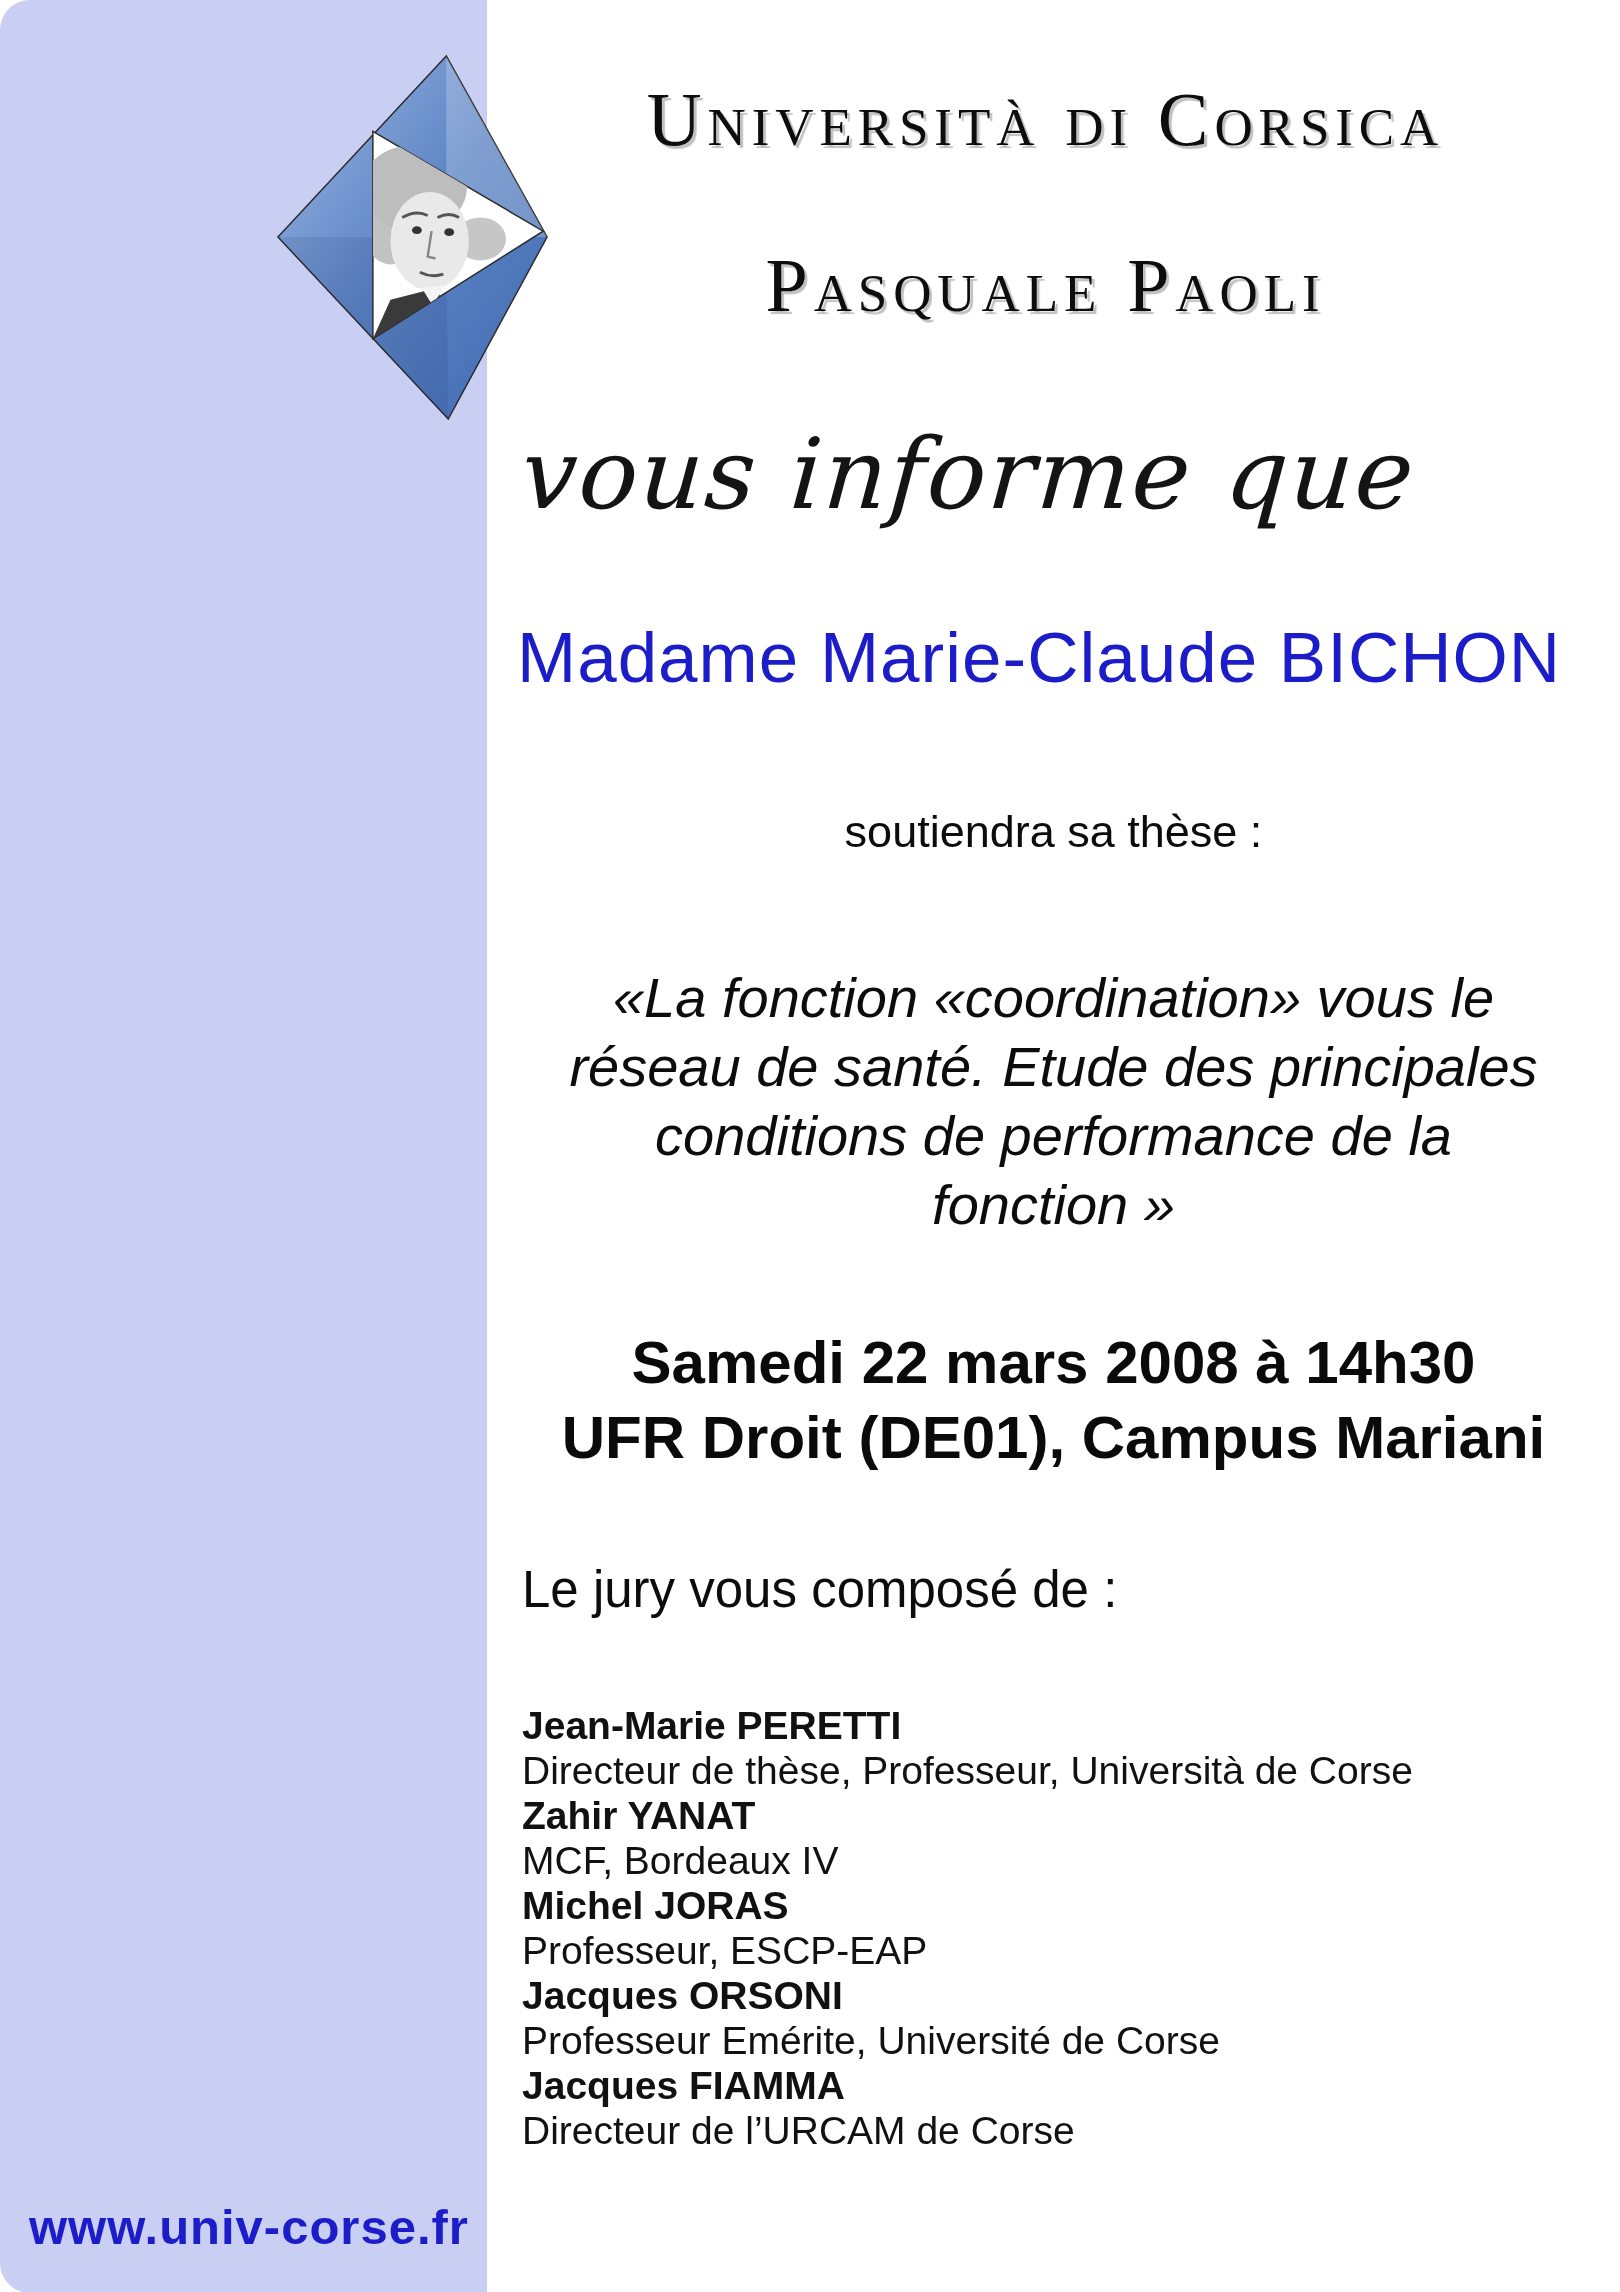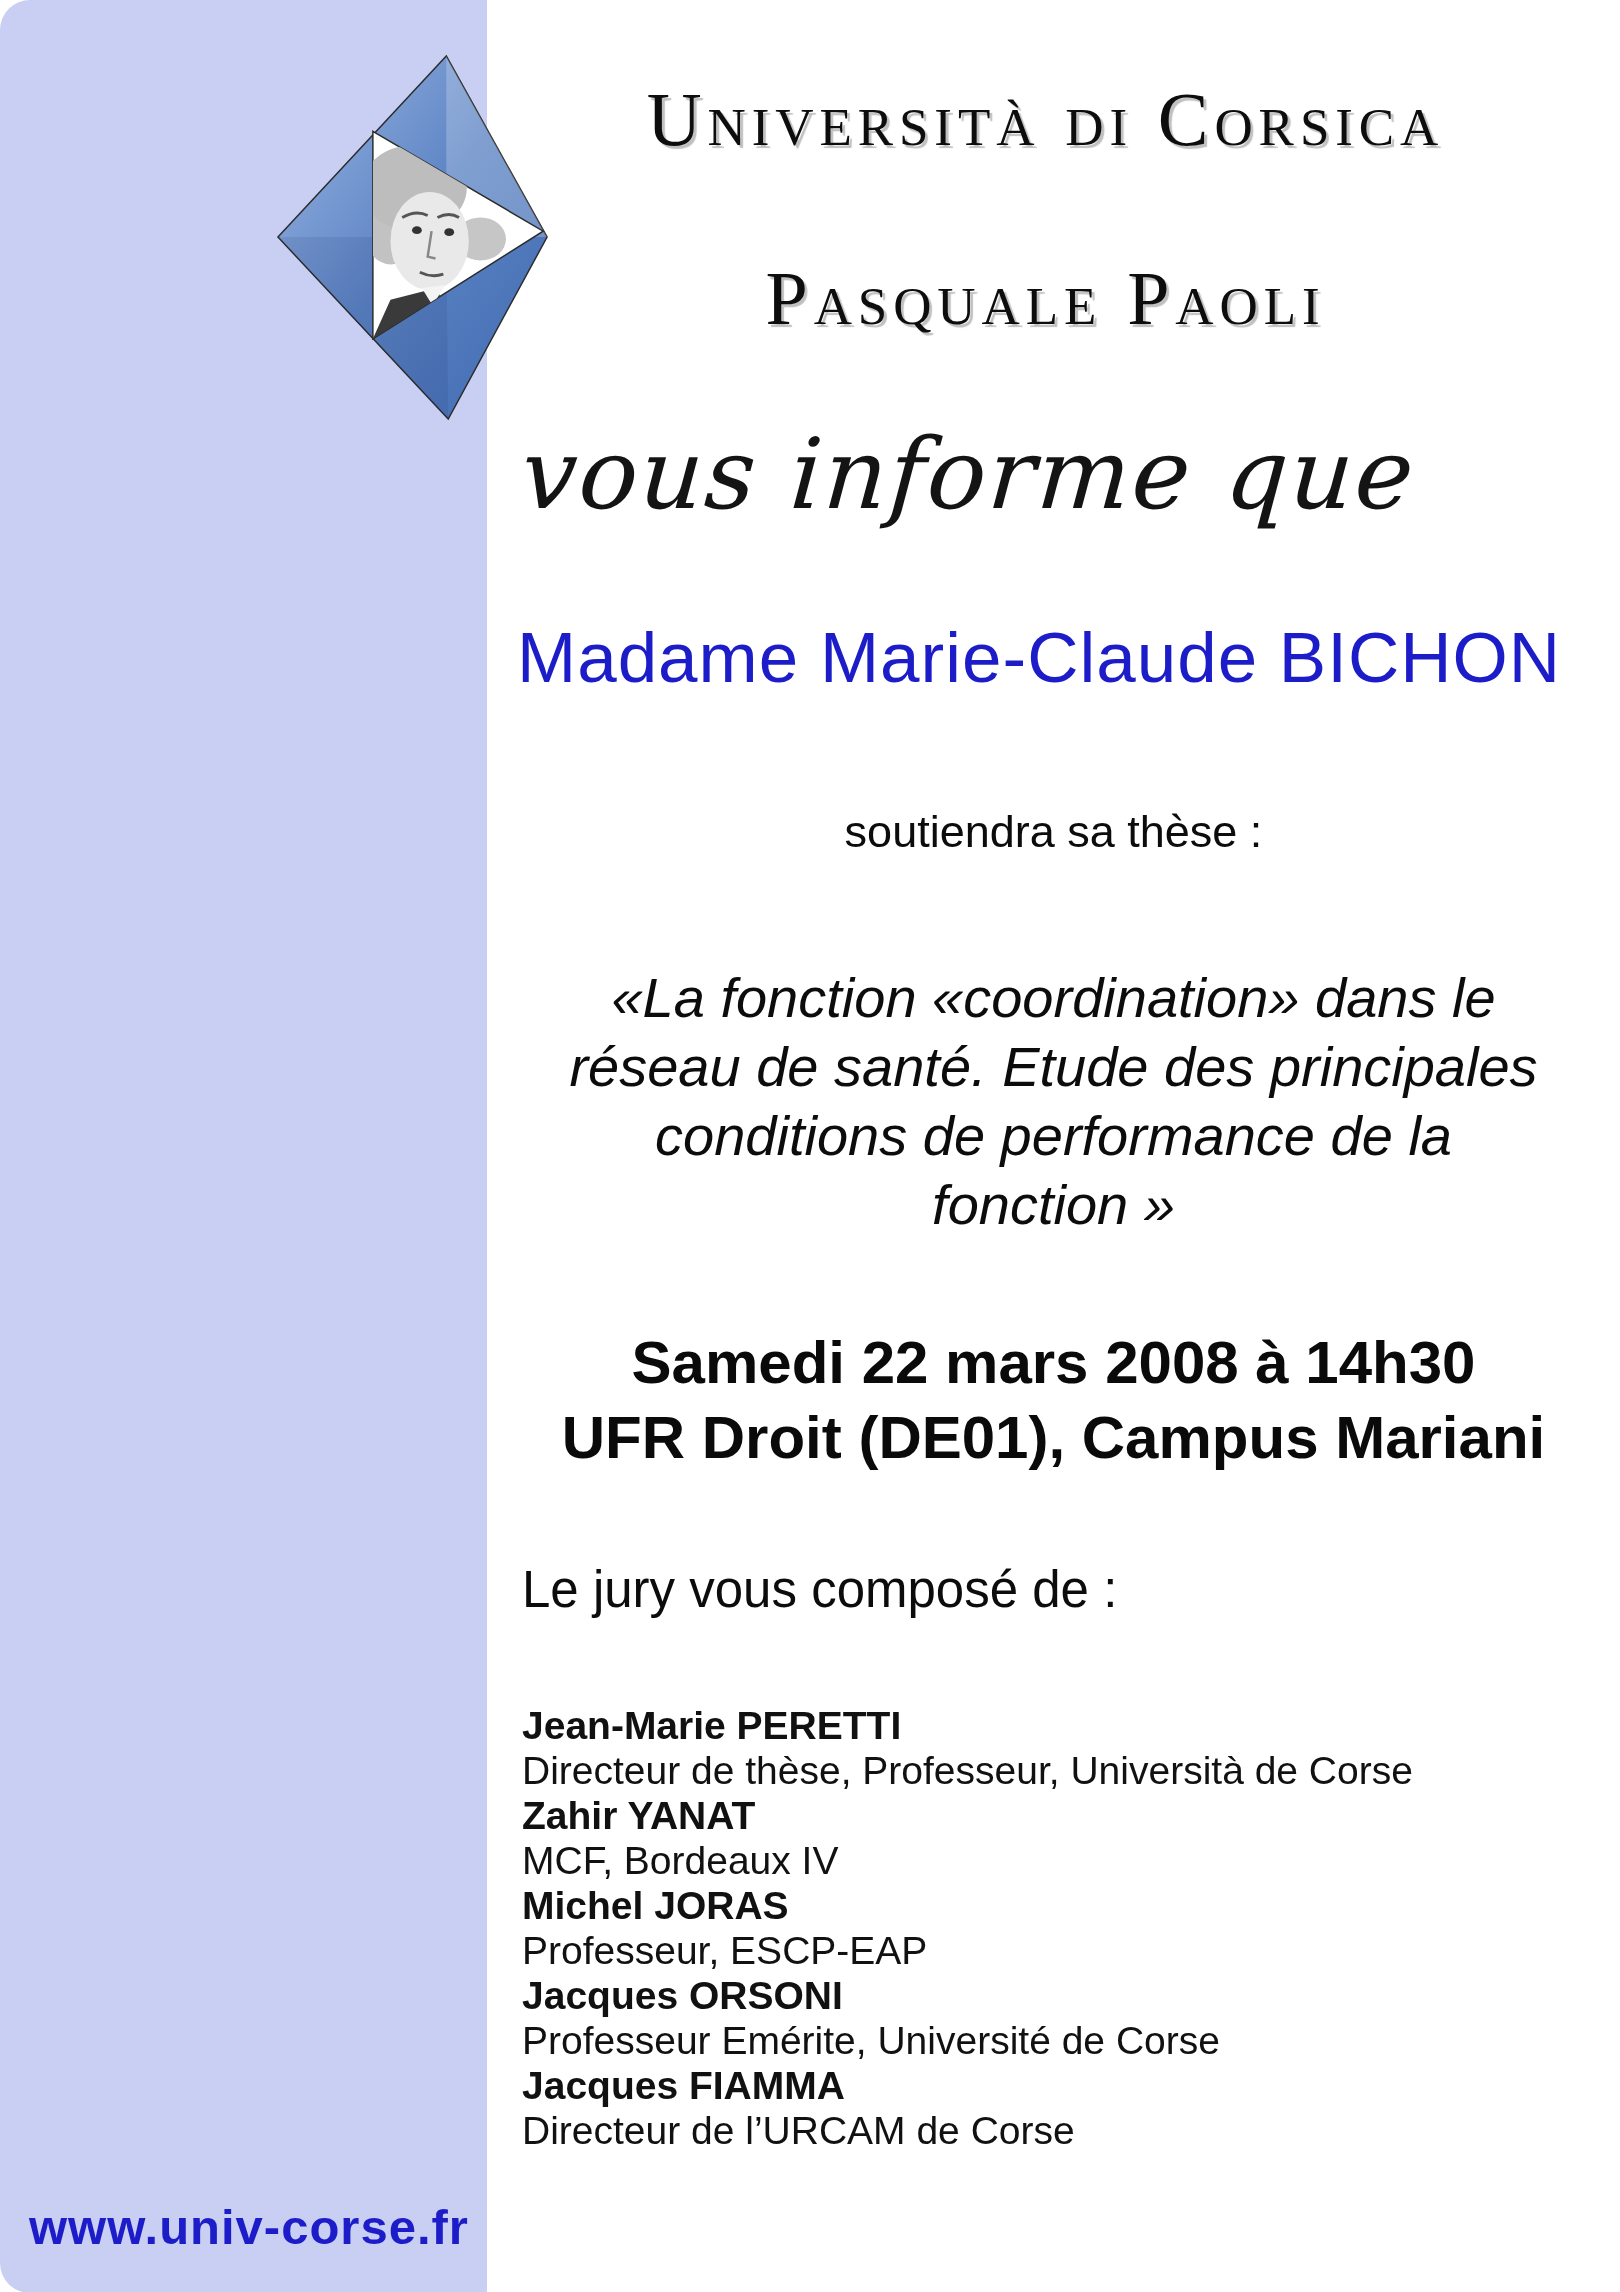--- a/index.html
+++ b/index.html
@@ -10,21 +10,21 @@
   .sidebar{position:absolute;left:0;top:0;width:487px;height:2293px;background:#c9cff3;}
   .logo{position:absolute;left:275px;top:53px;width:276px;height:370px;}
   .uni{
     position:absolute;left:487px;width:1117px;text-align:center;
     font-family:"Liberation Serif",serif;font-variant:small-caps;
     font-size:76px;letter-spacing:5.9px;color:#0d0d0d;
     text-shadow:2.9px 2.9px 1px rgba(140,140,140,0.55);
     white-space:nowrap;
   }
   .uni1{top:76px;}
-  .uni2{top:255px;}
+  .uni2{top:242px;}
   .script{
     position:absolute;left:522px;top:417px;
     font-family:"DejaVu Serif",serif;font-style:italic;font-weight:normal;
     font-size:98px;letter-spacing:2px;color:#141414;transform:skewX(-4deg);
     white-space:nowrap;
   }
   .candidate{
     position:absolute;left:517px;top:617px;
     font-size:71px;letter-spacing:1px;color:#1c1cc8;white-space:nowrap;
   }
@@ -97,21 +97,21 @@
   <div class="uni uni1">Università di Corsica</div>
   <div class="uni uni2">Pasquale Paoli</div>
 
   <div class="script">vous informe que</div>
 
   <div class="candidate">Madame Marie-Claude BICHON</div>
 
   <div class="leadin">soutiendra sa thèse :</div>
 
   <div class="thesis">
-    <div>«La fonction «coordination» dans le</div>
+    <div>«La fonction «coordination» vous le</div>
     <div>réseau de santé. Etude des principales</div>
     <div>conditions de performance de la</div>
     <div>fonction »</div>
   </div>
 
   <div class="when">
     <div>Samedi 22 mars 2008 à 14h30</div>
     <div>UFR Droit (DE01), Campus Mariani</div>
   </div>
 

